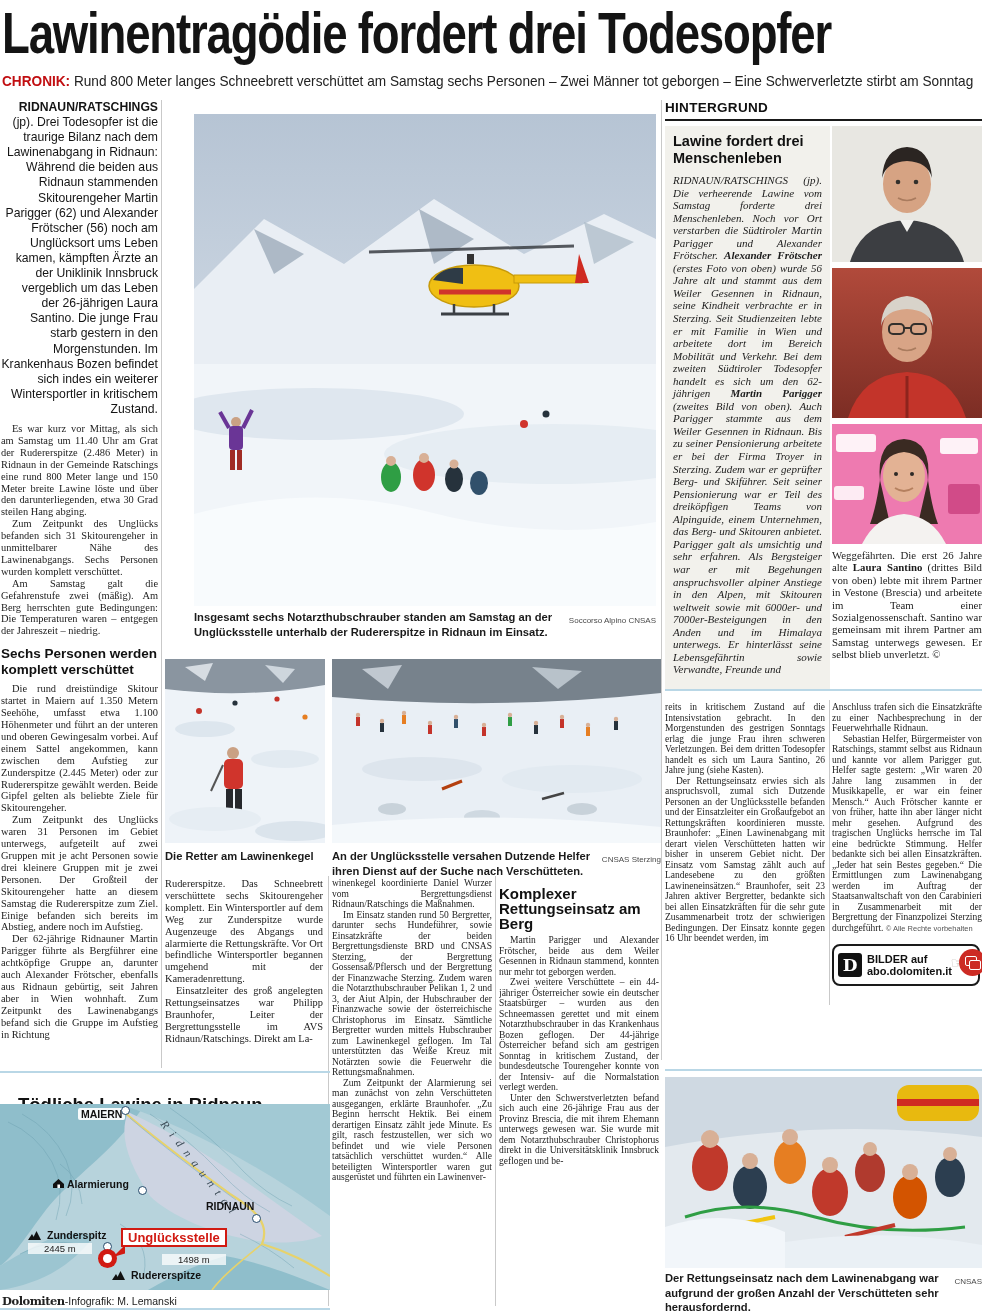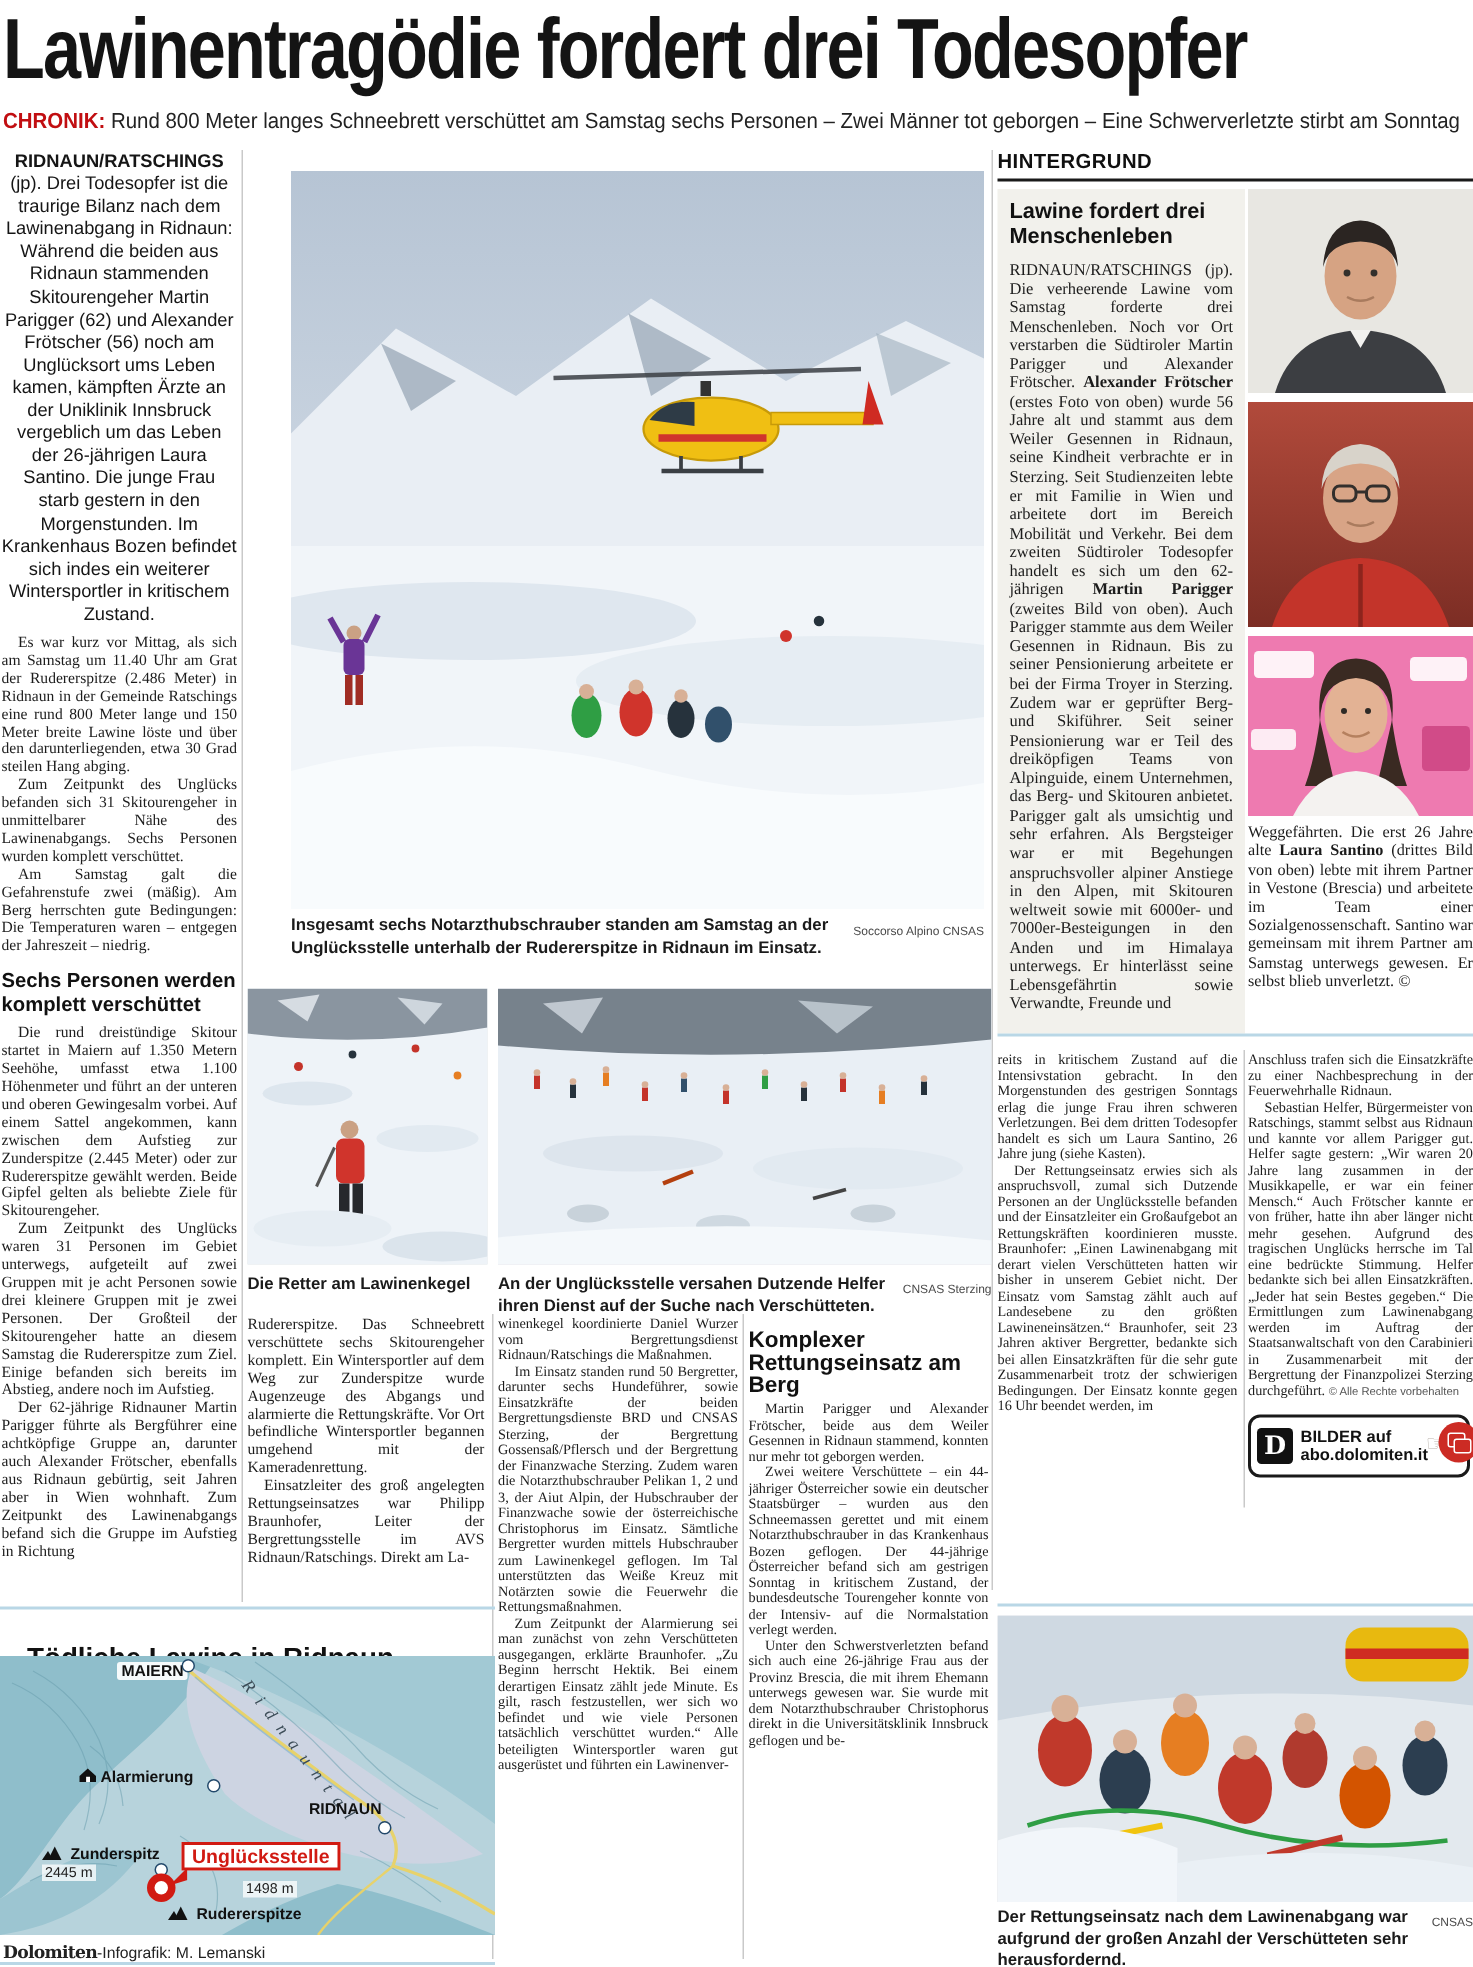--- a/index.html
+++ b/index.html
@@ -16,39 +16,39 @@
   .vrule{position:absolute;width:1px;background:#c9c9c9;}
   .bluerule{position:absolute;height:2px;background:#b9d7e6;}
   .blackrule{position:absolute;height:2px;background:#1a1a1a;}
   
   .col{position:absolute;overflow:hidden;}
   p.body{margin:0;text-align:justify;font-family:"Liberation Serif",serif;color:#1c1c1c;}
   .fs-a p.body{font-size:10.4px;line-height:11.9px;}
   .fs-b p.body{font-size:9.5px;line-height:10.5px;}
   p.body.ind{text-indent:11px;}
   .lead{margin:0 0 6px 0;font-size:12.2px;line-height:15.1px;color:#151515;
-        font-family:"Liberation Sans",sans-serif;text-align:center;}
+        font-family:"Liberation Sans",sans-serif;text-align:right;}
   .lead b{font-weight:700;}
   h3.sub{margin:9px 0 5px 0;font-size:13.5px;line-height:16px;font-weight:700;color:#111;}
   h3.sub2{margin:8px 0 4px 0;font-size:15px;line-height:15px;font-weight:700;color:#111;}
   .tiny-rights{font-size:7.5px;color:#555;font-family:"Liberation Sans",sans-serif;}
   
   .caption{position:absolute;margin:0;font-size:11.2px;line-height:14.5px;font-weight:700;color:#1b1b1b;}
   .caption .credit{float:right;font-weight:400;font-size:8px;color:#4a4a4a;margin-top:4px;}
   
   .photo{position:absolute;overflow:hidden;background:#dfe5ea;}
   .photo svg{display:block;width:100%;height:100%;}
   
   .hg-header{position:absolute;left:665px;top:100px;margin:0;font-size:13.5px;font-weight:800;
              letter-spacing:.3px;color:#101010;}
   .hbox{position:absolute;left:665px;top:126px;width:165px;height:563px;background:#f2f1ec;
         box-sizing:border-box;padding:7px 8px;overflow:hidden;}
   .hbox h2{margin:0 0 7px 0;font-size:14.5px;line-height:17px;font-weight:700;color:#111;}
   .hbox p{margin:0;font-family:"Liberation Serif",serif;font-size:11px;line-height:12.55px;
-          text-align:justify;color:#1c1c1c;}
+          text-align:justify;color:#1c1c1c;font-style:italic;}
   .hcont{position:absolute;left:832px;top:549px;width:150px;}
   .hcont p{margin:0;font-family:"Liberation Serif",serif;font-size:10.8px;line-height:12.4px;
            text-align:justify;color:#1c1c1c;}
   .hbox p b,.hcont p b{font-weight:700;}
   
   .badge{position:relative;margin-top:10px;width:136px;height:34px;border:2px solid #1a1a1a;
          border-radius:8px;display:flex;align-items:center;padding:2px 4px;background:#fff;}
   .badge-d{width:24px;height:24px;background:#111;color:#fff;border-radius:3px;display:flex;
            align-items:center;justify-content:center;font-family:"DejaVu Serif",serif;
            font-weight:700;font-size:17px;margin-right:5px;flex:none;}
@@ -59,21 +59,21 @@
   .badge-circle .ph1,.badge-circle .ph2{position:absolute;border:1.6px solid #fff;border-radius:2px;}
   .badge-circle .ph1{width:10px;height:8px;left:6px;top:7px;}
   .badge-circle .ph2{width:10px;height:8px;left:10px;top:11px;background:#cc2b24;}
   
   .map-title{position:absolute;left:2px;top:1078px;margin:16px;font-size:18.5px;font-weight:800;color:#111;}
   .map{position:absolute;left:0;top:1104px;width:330px;height:186px;overflow:hidden;}
   .map svg.bg{position:absolute;left:0;top:0;width:100%;height:100%;}
   .map-label{position:absolute;font-size:10.5px;font-weight:700;color:#111;white-space:nowrap;}
   .map-label.boxed{background:rgba(255,255,255,.92);padding:0 3px;border-radius:2px;}
   .map-elev{position:absolute;font-size:9.5px;font-weight:400;color:#222;background:rgba(255,255,255,.75);
-            padding:0 2px;white-space:nowrap;}
+            padding:0 16px;white-space:nowrap;}
   .valley{position:absolute;left:168px;top:14px;font-family:"Liberation Serif",serif;font-style:italic;
           font-size:11.5px;letter-spacing:7px;color:#3c4c57;transform:rotate(52deg);transform-origin:0 0;
           white-space:nowrap;}
   .marker{position:absolute;width:7px;height:7px;background:#fff;border:1.6px solid #23496b;border-radius:50%;}
   .acc-box{position:absolute;left:121px;top:124px;background:#fff;border:2px solid #d11a12;
            padding:0 5px;font-size:13px;font-weight:800;color:#d11a12;white-space:nowrap;}
   .acc-ptr{position:absolute;left:113px;top:141px;width:12px;height:12px;background:#d11a12;
            clip-path:polygon(0 100%,100% 0,100% 70%);}
   .acc-marker{position:absolute;left:98px;top:145px;width:19px;height:19px;background:#d11a12;border-radius:50%;}
   .acc-marker::after{content:"";position:absolute;left:5px;top:5px;width:9px;height:9px;background:#fff;border-radius:50%;}

